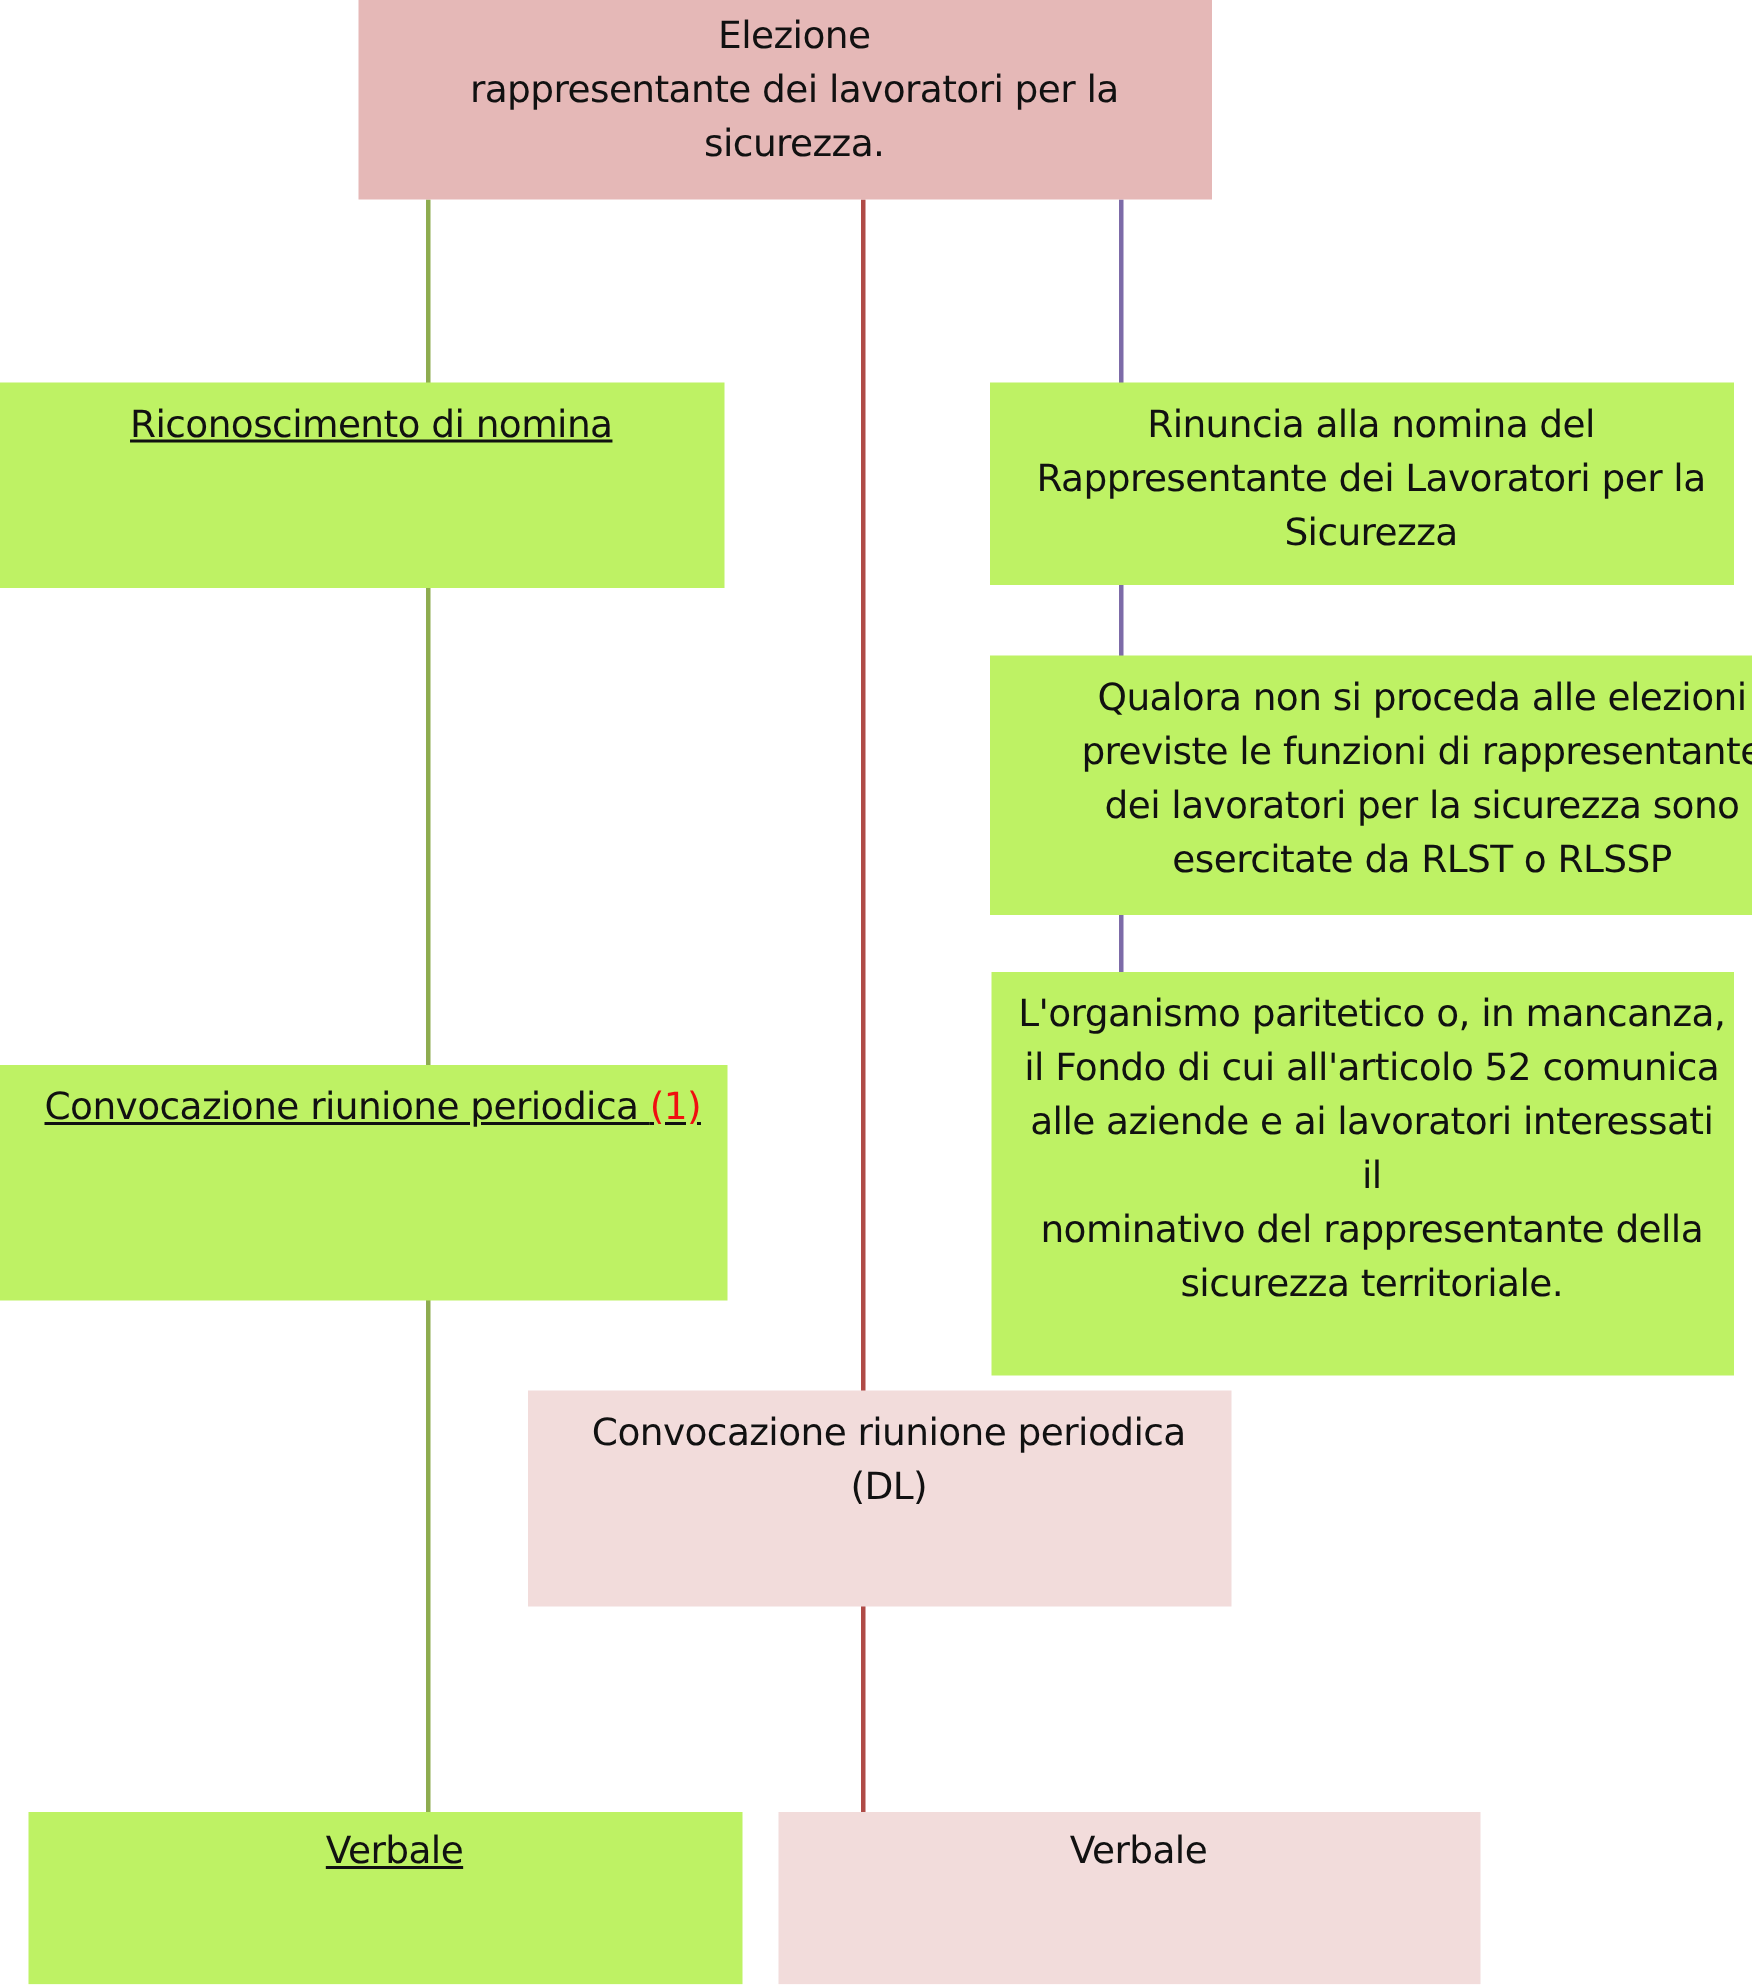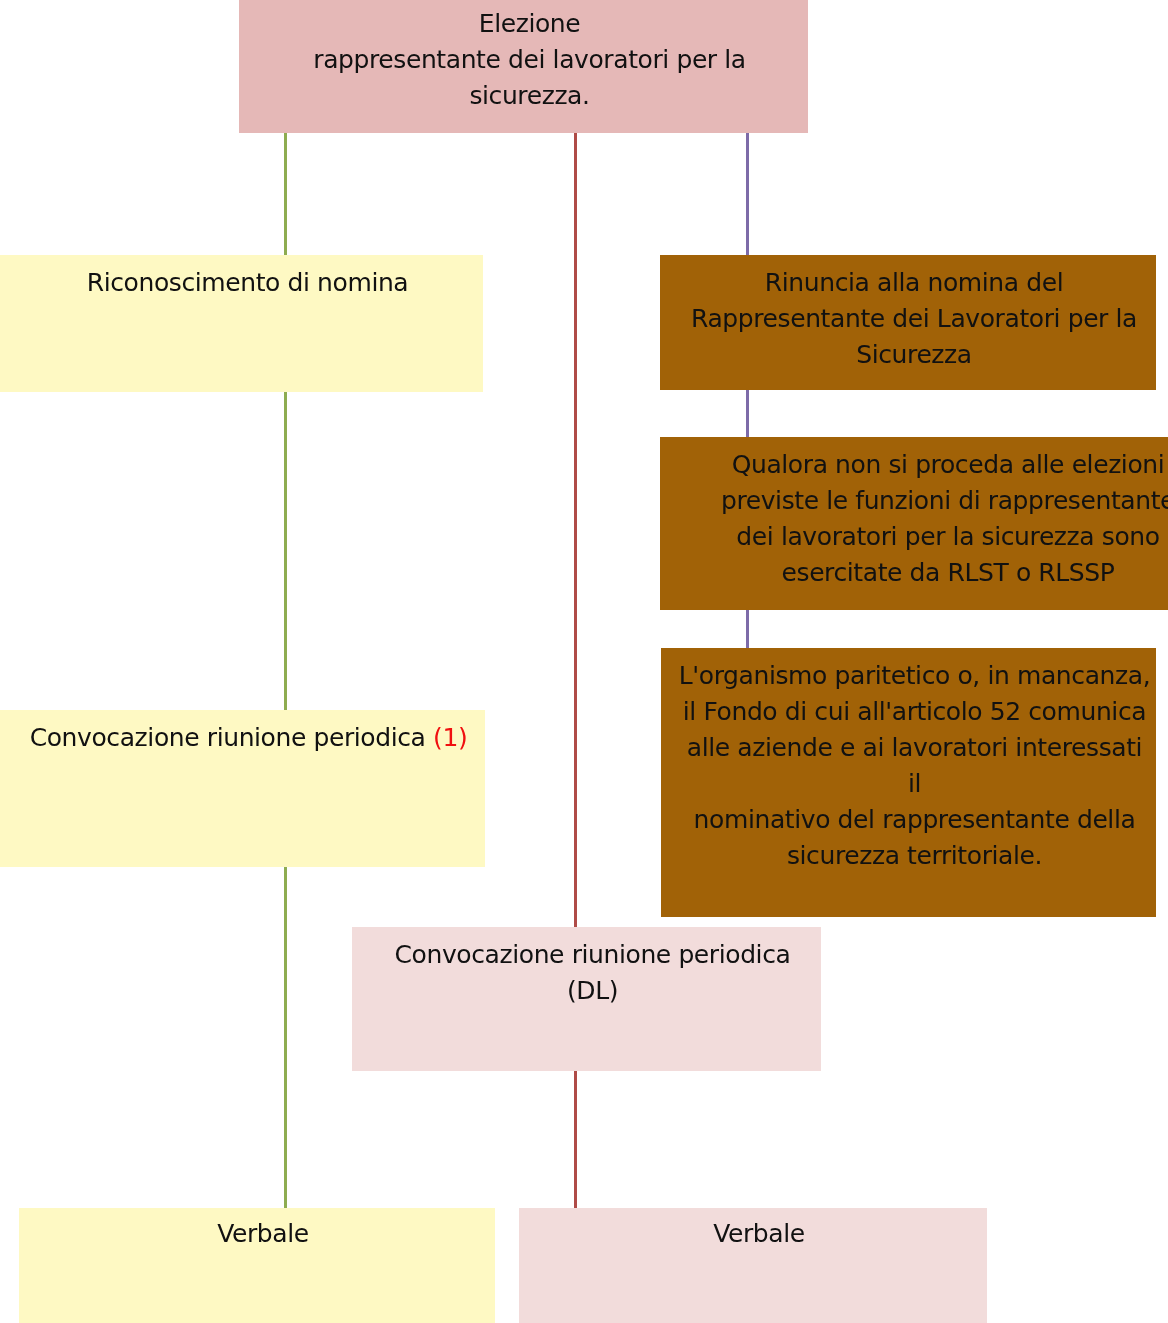--- a/index.html
+++ b/index.html
@@ -27,22 +27,22 @@
     box-sizing: border-box;
     font-size: 25px;
     line-height: 36px;
     letter-spacing: -0.4px;
     text-align: center;
     padding-left: 16px;
     padding-right: 4px;
   }
   .pre { white-space: pre-line; }
   .fill-pink-dark  { background: #E5B8B7; }
-  .fill-green      { background: #fef9c3; }
-  .fill-lavender   { background: #a16207; }
+  .fill-green      { background: #bef264; text-decoration: underline; }
+  .fill-lavender   { background: #bef264; }
   .fill-pink-light { background: #F2DCDB; }
 
   #box-elezione        { left: 239px; top: 0;      width: 569px; height: 133px; padding-top: 6px; }
   #box-riconoscimento  { left: 0;     top: 255px;  width: 483px; height: 137px; padding-top: 10px; }
   #box-rinuncia        { left: 660px; top: 255px;  width: 496px; height: 135px; padding-top: 10px; }
   #box-consultazione   { left: 0;     top: 487px;  width: 483px; height: 138px; padding-top: 10px; }
   #box-qualora         { left: 660px; top: 437px;  width: 564px; height: 173px; padding-top: 10px; }
   #box-convocazione-rl { left: 0;     top: 710px;  width: 485px; height: 157px; padding-top: 10px; }
   #box-organismo       { left: 661px; top: 648px;  width: 495px; height: 269px; padding-top: 10px; }
   #box-convocazione-dl { left: 352px; top: 927px;  width: 469px; height: 144px; padding-top: 10px; }

